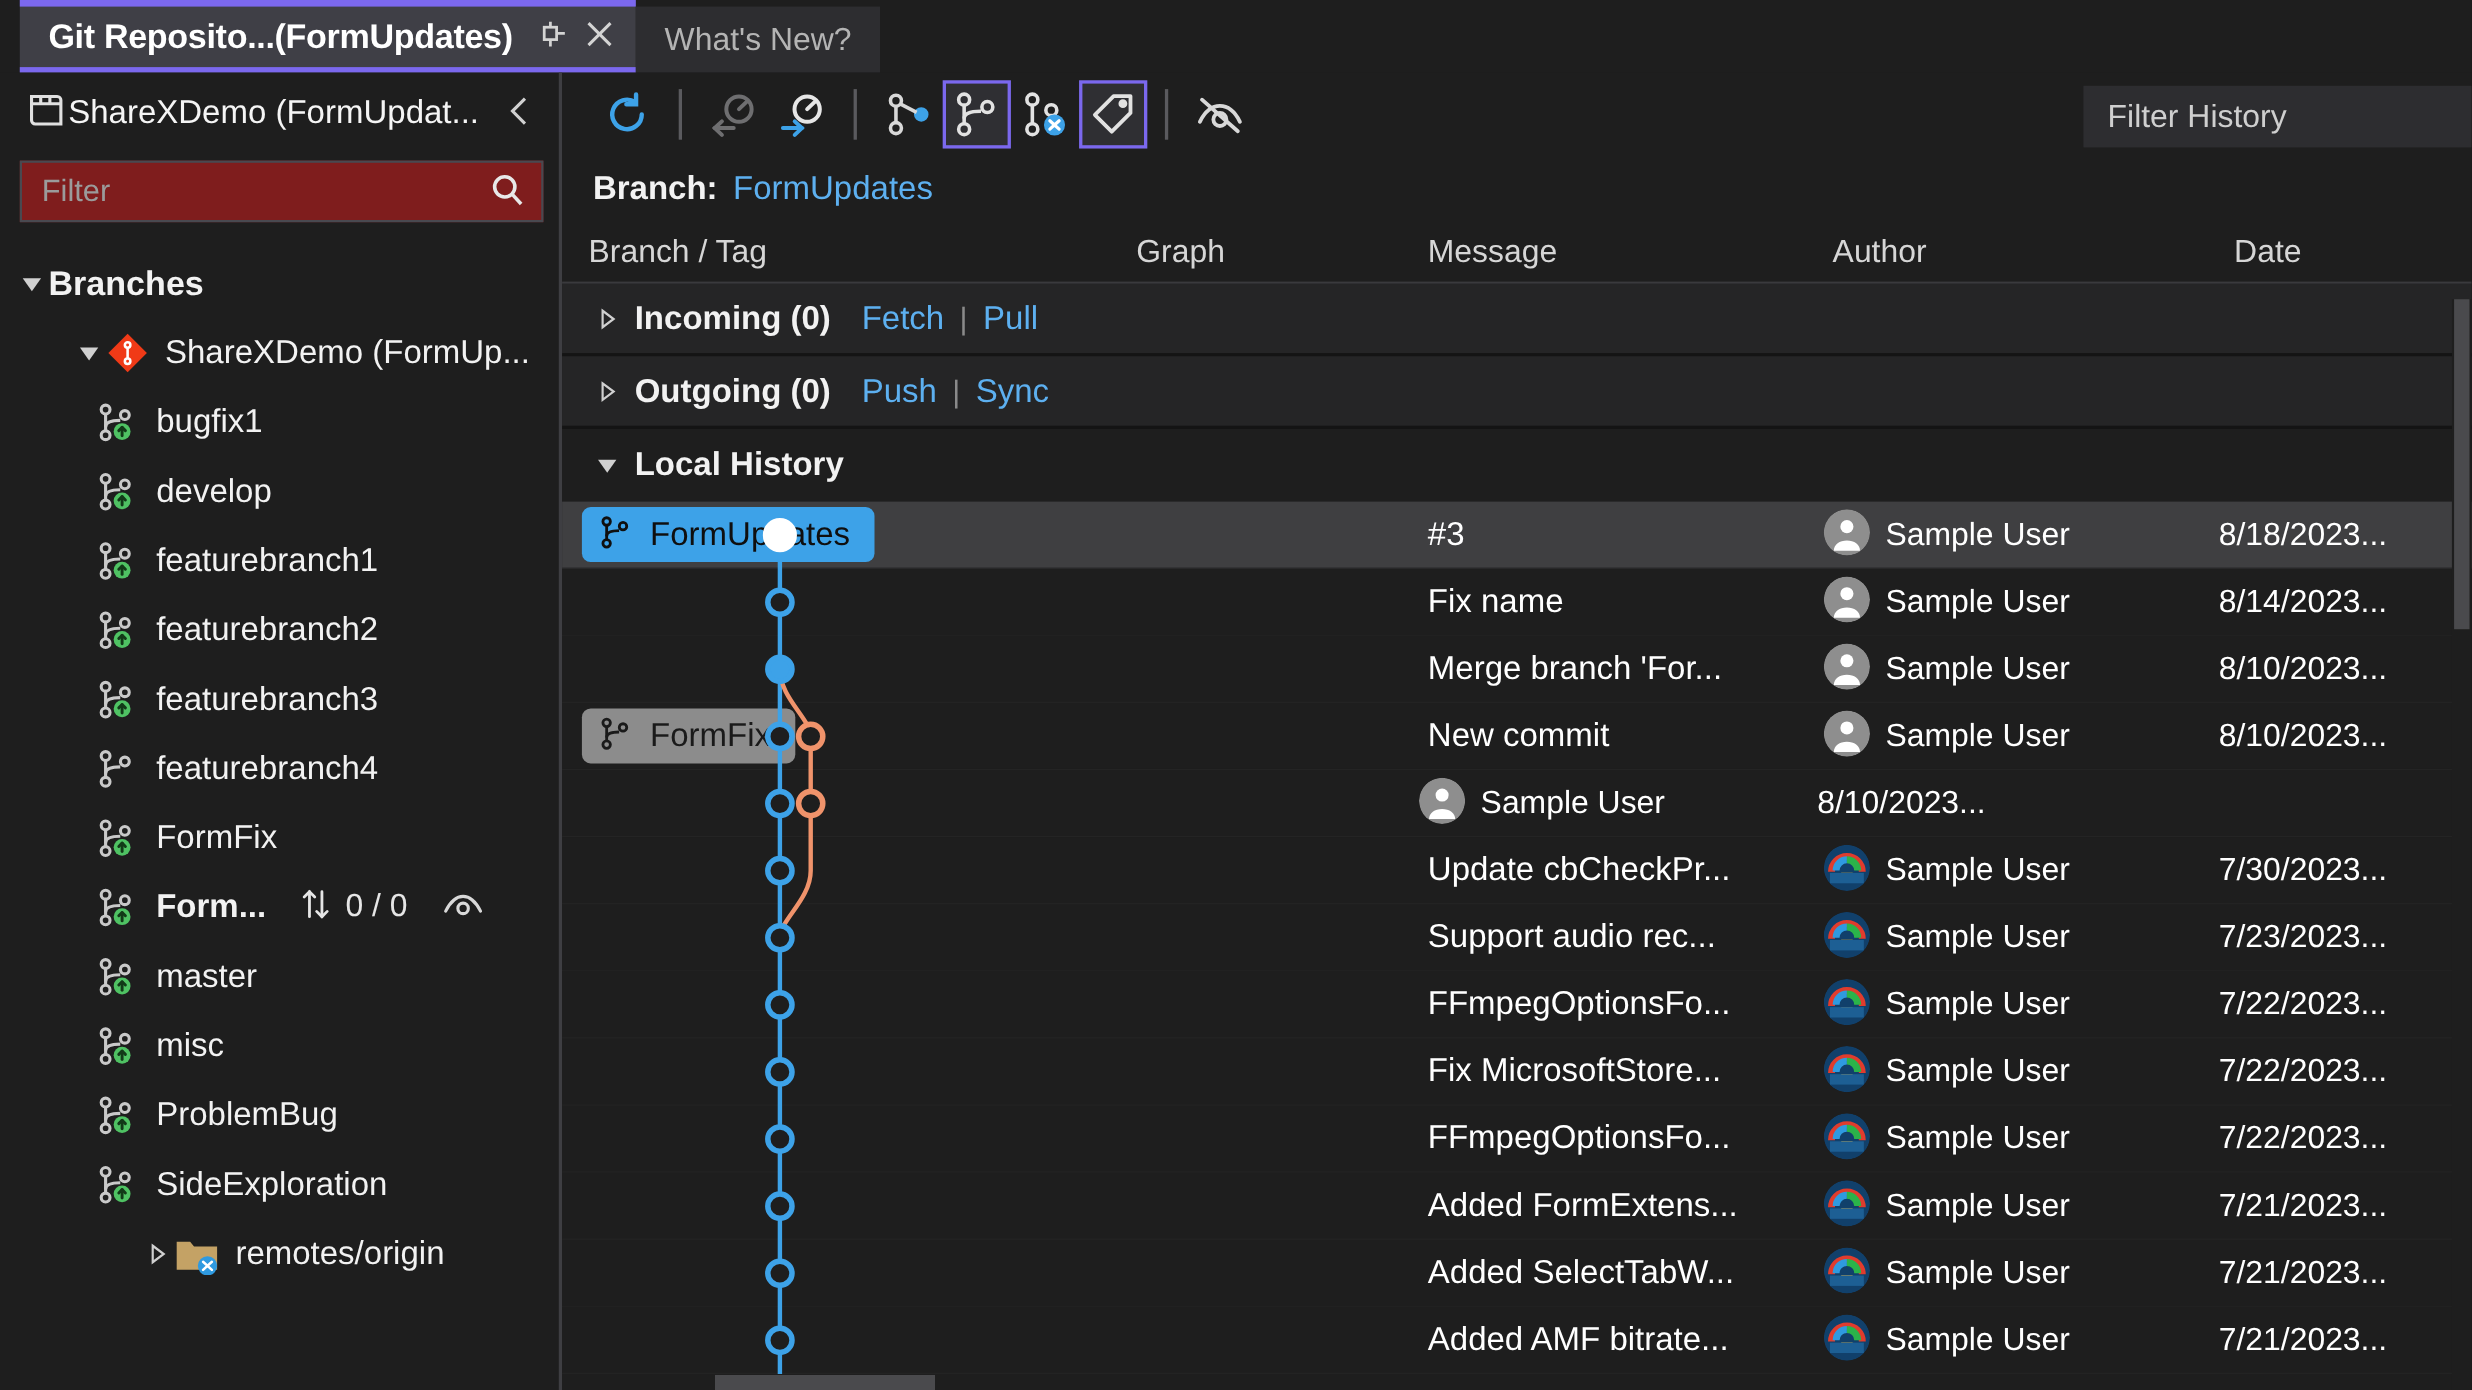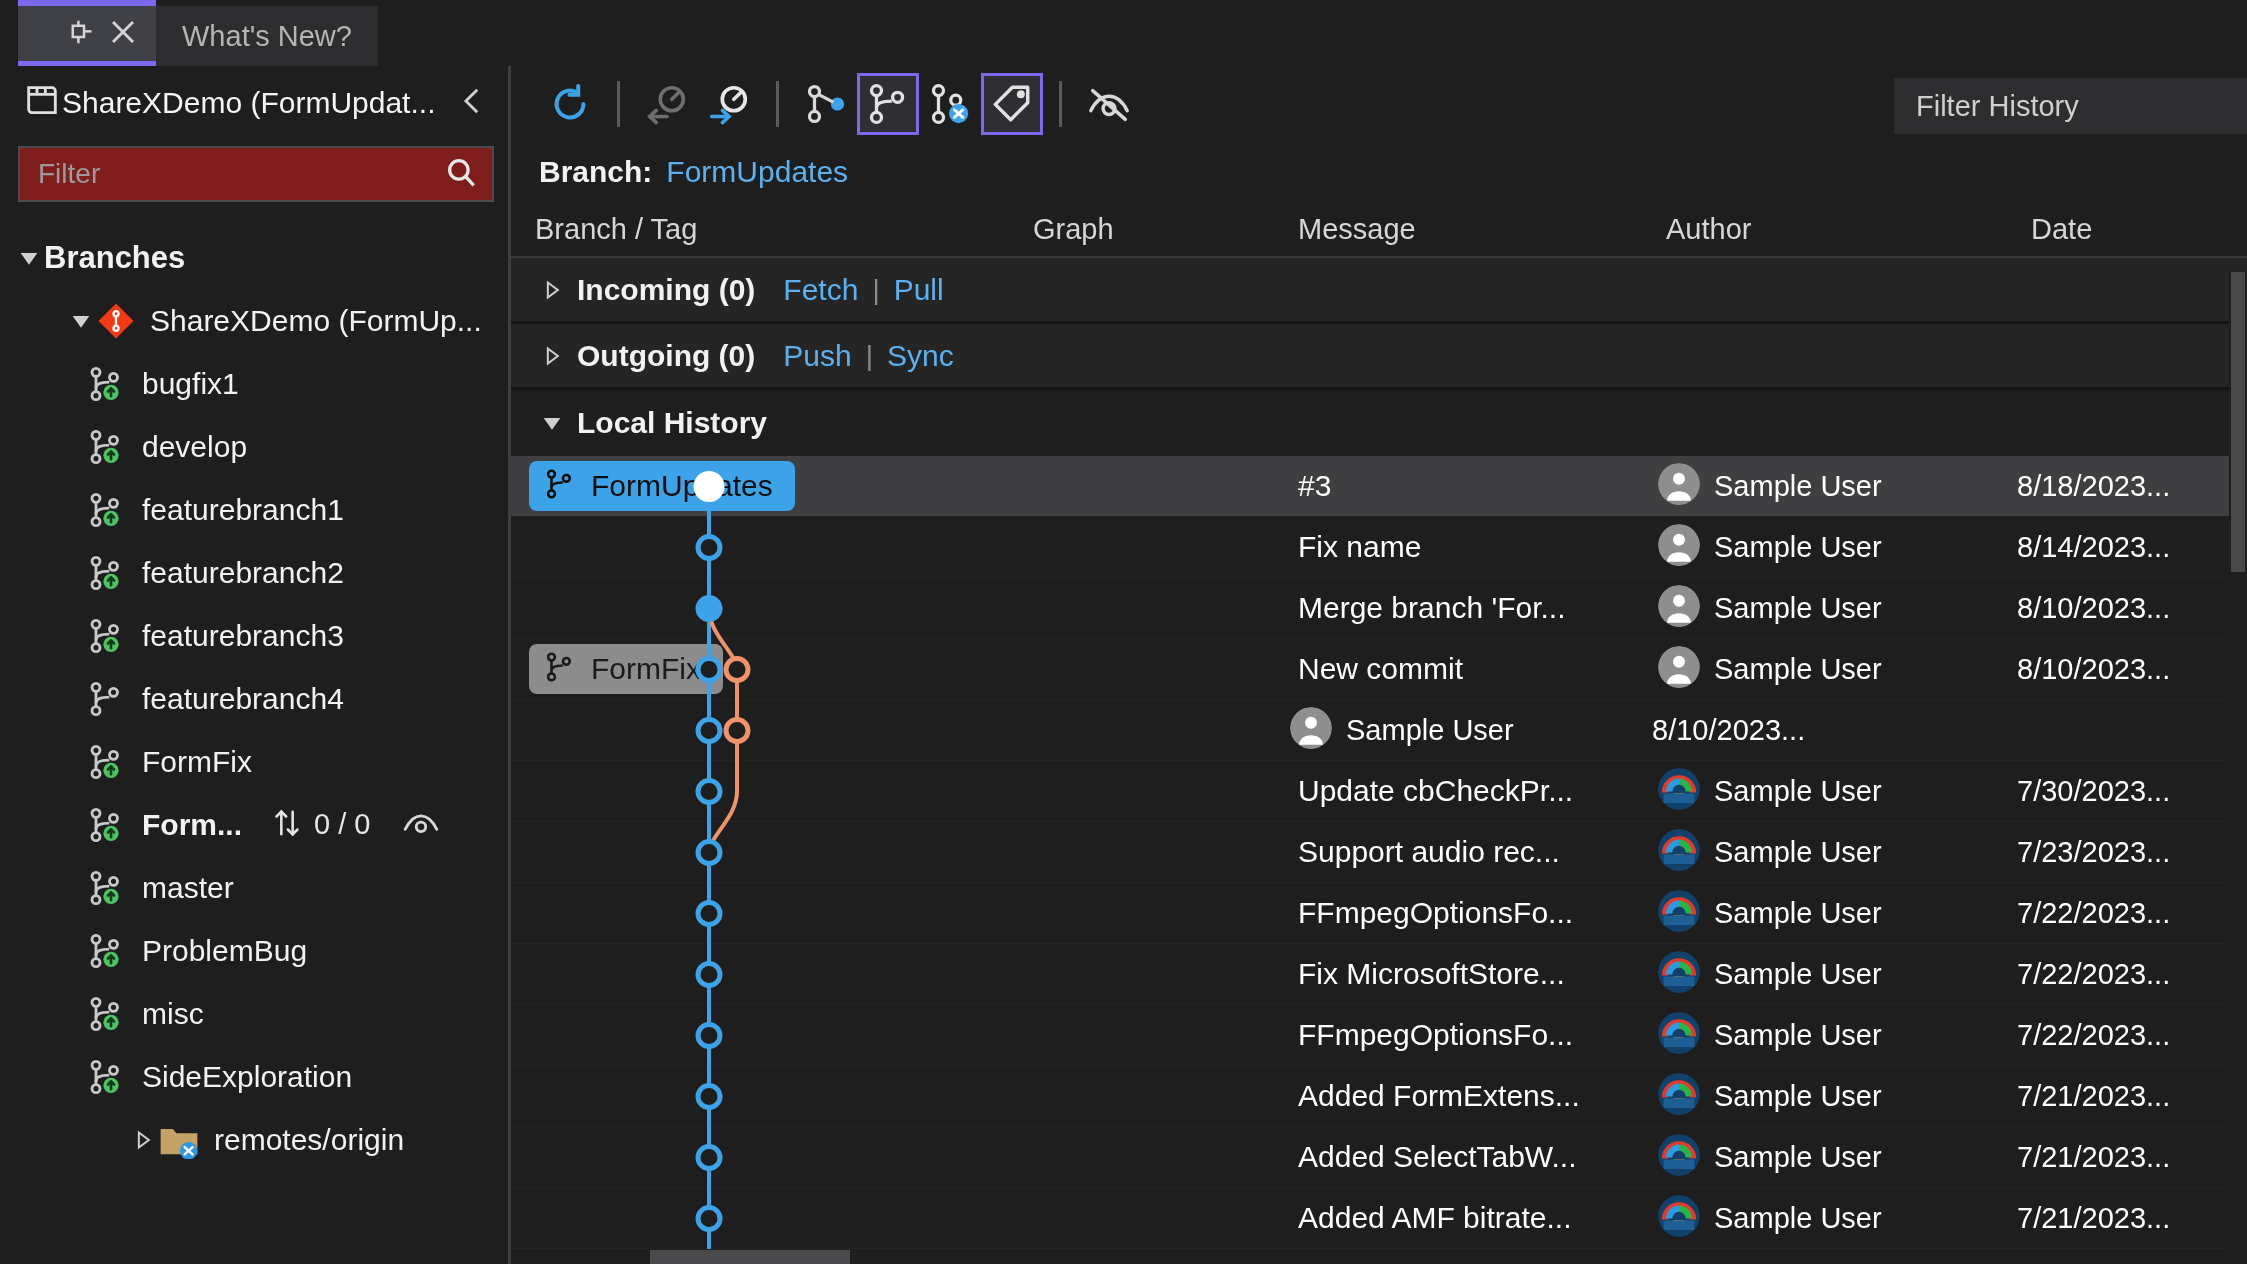--- a/index.html
+++ b/index.html
@@ -165,20 +165,21 @@
     position:absolute; left: 650px; bottom: 0; width: 200px; height: 14px; background:#4a4a4d;
   }
 </style>
 </head>
 <body>
 
 <div class="app">
 
   <div class="tabstrip">
     <div class="tab active">
+      <span class="tab-title">Git Reposito...(FormUpdates)</span>
       <span class="tab-btns">
         <span>
           <svg class="pin-ico" viewBox="0 0 24 24" fill="none" stroke="currentColor" stroke-width="2">
             <rect x="7" y="7" width="9" height="9"></rect>
               <line x1="16" y1="11.5" x2="22" y2="11.5"></line>
             <line x1="11.5" y1="3" x2="11.5" y2="7"></line>
               <line x1="11.5" y1="16" x2="11.5" y2="21"></line>
           </svg>
         </span>
         <span>
@@ -405,36 +406,36 @@
                   <circle cx="6" cy="19" r="2.4"></circle>
                   <circle cx="16.5" cy="8" r="2.4"></circle>
                   <line x1="6" y1="7.4" x2="6" y2="16.6"></line>
                   <path d="M6 14.5c0-3 4-3.6 8-3.6"></path>
                   <circle cx="15" cy="17" r="4.6" fill="#4fc263" stroke="none"></circle>
                   <g stroke="#123a18" stroke-width="1.6" stroke-linecap="round" stroke-linejoin="round" fill="none">
                     <line x1="15" y1="19.3" x2="15" y2="14.8"></line>
                     <polyline points="13.2,16.5 15,14.7 16.8,16.5"></polyline>
                   </g>
                 </svg></span>
+              <span class="tree-label">misc</span>
+            </div>
+            <div class="tree-row lvl2">
+              <span class="bicon"><svg viewBox="0 0 24 24" fill="none" stroke="#c9c9c9" stroke-width="1.7">
+                  <circle cx="6" cy="5" r="2.4"></circle>
+                  <circle cx="6" cy="19" r="2.4"></circle>
+                  <circle cx="16.5" cy="8" r="2.4"></circle>
+                  <line x1="6" y1="7.4" x2="6" y2="16.6"></line>
+                  <path d="M6 14.5c0-3 4-3.6 8-3.6"></path>
+                  <circle cx="15" cy="17" r="4.6" fill="#4fc263" stroke="none"></circle>
+                  <g stroke="#123a18" stroke-width="1.6" stroke-linecap="round" stroke-linejoin="round" fill="none">
+                    <line x1="15" y1="19.3" x2="15" y2="14.8"></line>
+                    <polyline points="13.2,16.5 15,14.7 16.8,16.5"></polyline>
+                  </g>
+                </svg></span>
               <span class="tree-label">ProblemBug</span>
-            </div>
-            <div class="tree-row lvl2">
-              <span class="bicon"><svg viewBox="0 0 24 24" fill="none" stroke="#c9c9c9" stroke-width="1.7">
-                  <circle cx="6" cy="5" r="2.4"></circle>
-                  <circle cx="6" cy="19" r="2.4"></circle>
-                  <circle cx="16.5" cy="8" r="2.4"></circle>
-                  <line x1="6" y1="7.4" x2="6" y2="16.6"></line>
-                  <path d="M6 14.5c0-3 4-3.6 8-3.6"></path>
-                  <circle cx="15" cy="17" r="4.6" fill="#4fc263" stroke="none"></circle>
-                  <g stroke="#123a18" stroke-width="1.6" stroke-linecap="round" stroke-linejoin="round" fill="none">
-                    <line x1="15" y1="19.3" x2="15" y2="14.8"></line>
-                    <polyline points="13.2,16.5 15,14.7 16.8,16.5"></polyline>
-                  </g>
-                </svg></span>
-              <span class="tree-label">misc</span>
             </div>
             <div class="tree-row lvl2">
               <span class="bicon"><svg viewBox="0 0 24 24" fill="none" stroke="#c9c9c9" stroke-width="1.7">
                   <circle cx="6" cy="5" r="2.4"></circle>
                   <circle cx="6" cy="19" r="2.4"></circle>
                   <circle cx="16.5" cy="8" r="2.4"></circle>
                   <line x1="6" y1="7.4" x2="6" y2="16.6"></line>
                   <path d="M6 14.5c0-3 4-3.6 8-3.6"></path>
                   <circle cx="15" cy="17" r="4.6" fill="#4fc263" stroke="none"></circle>
                   <g stroke="#123a18" stroke-width="1.6" stroke-linecap="round" stroke-linejoin="round" fill="none">

